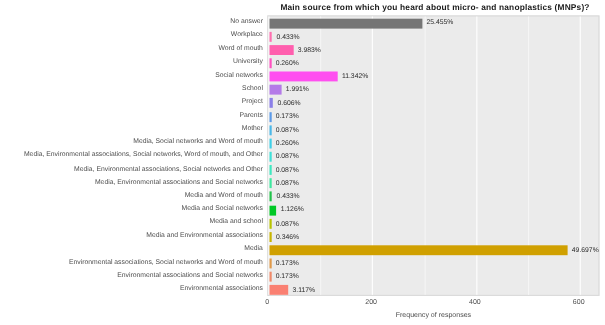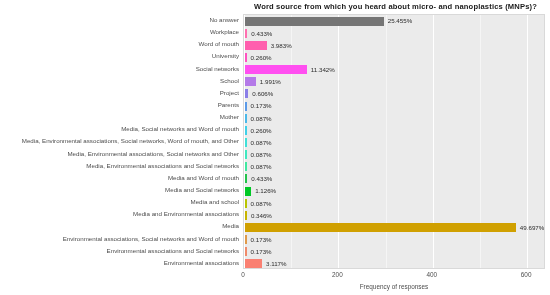--- a/index.html
+++ b/index.html
@@ -117,21 +117,21 @@
     text-align: center;
     font-size: 6.4px;
     color: #4d4d4d;
   }
 </style>
 </head>
 <body>
 
 <div id="figure">
 
-  <div id="chart-title">Word source from which you heard about micro- and nanoplastics (MNPs)?</div>
+  <div id="chart-title">Main source from which you heard about micro- and nanoplastics (MNPs)?</div>
 
   <div id="plot-area">
     <div id="gridlines">
         <div class="gridline-major" style="left: 0px;"></div>
         <div class="gridline-major" style="left: 94.375px;"></div>
         <div class="gridline-major" style="left: 188.75px;"></div>
         <div class="gridline-major" style="left: 283.125px;"></div>
         <div class="gridline-minor" style="left: 47.1875px;"></div>
         <div class="gridline-minor" style="left: 141.562px;"></div>
         <div class="gridline-minor" style="left: 235.938px;"></div>

